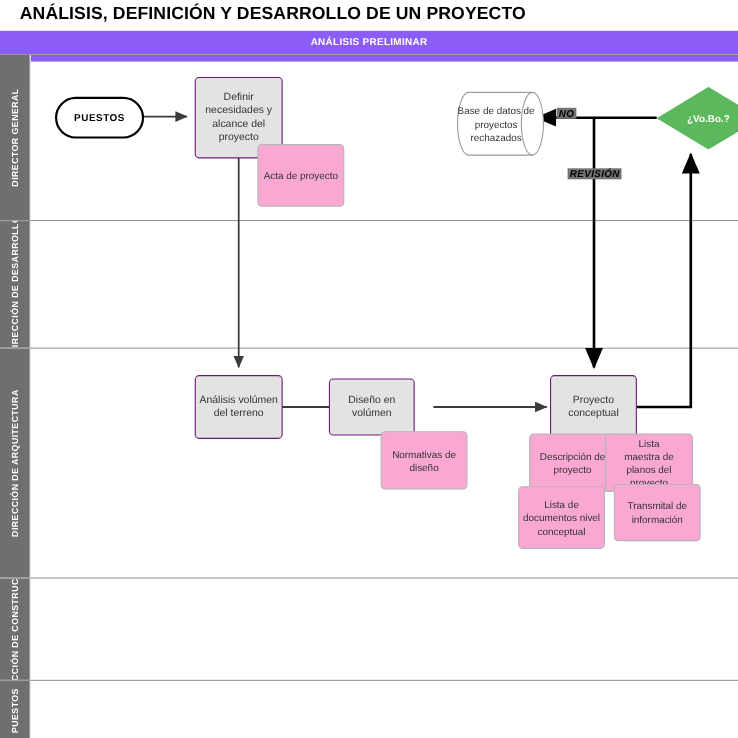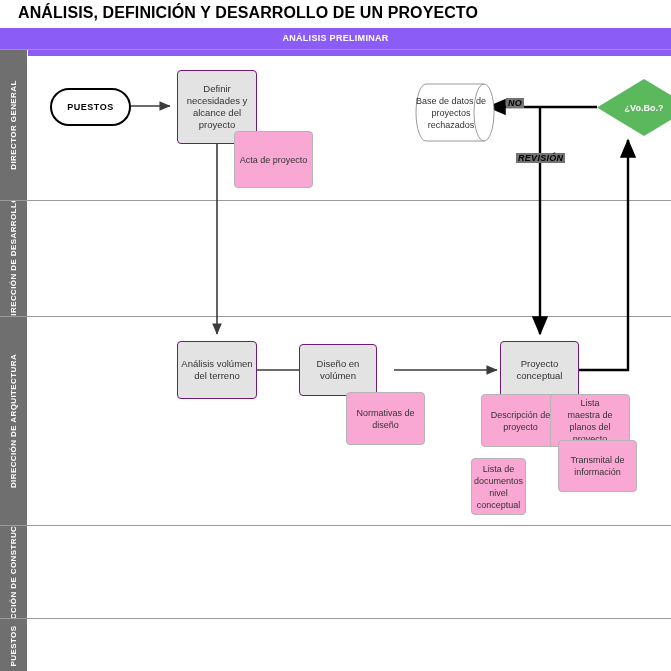--- a/index.html
+++ b/index.html
@@ -202,21 +202,21 @@
   </div>
 
   <div class="node proc" style="left:500px;top:341px;width:79px;height:58px;padding:21px;">
     <span>Proyecto conceptual</span>
   </div>
 
   <div class="node doc" style="left:461px;top:394px;width:79px;height:53px;padding:3px;margin-left:20px;">
     <span>Descripción de proyecto</span>
   </div>
 
-  <div class="node doc" style="left:471px;top:458px;width:55px;height:57px;padding:3px;">
+  <div class="node doc" style="left:471px;top:442px;width:79px;height:57px;padding:3px;">
     <span>Lista de documentos nivel conceptual</span>
   </div>
 
   <div class="node doc" style="left:550px;top:394px;width:80px;height:53px;padding:16px;">
     <span>Lista maestra de planos del proyecto</span>
   </div>
 
   <div class="node doc" style="left:558px;top:440px;width:79px;height:52px;padding:2px;">
     <span>Transmital de información</span>
   </div>

